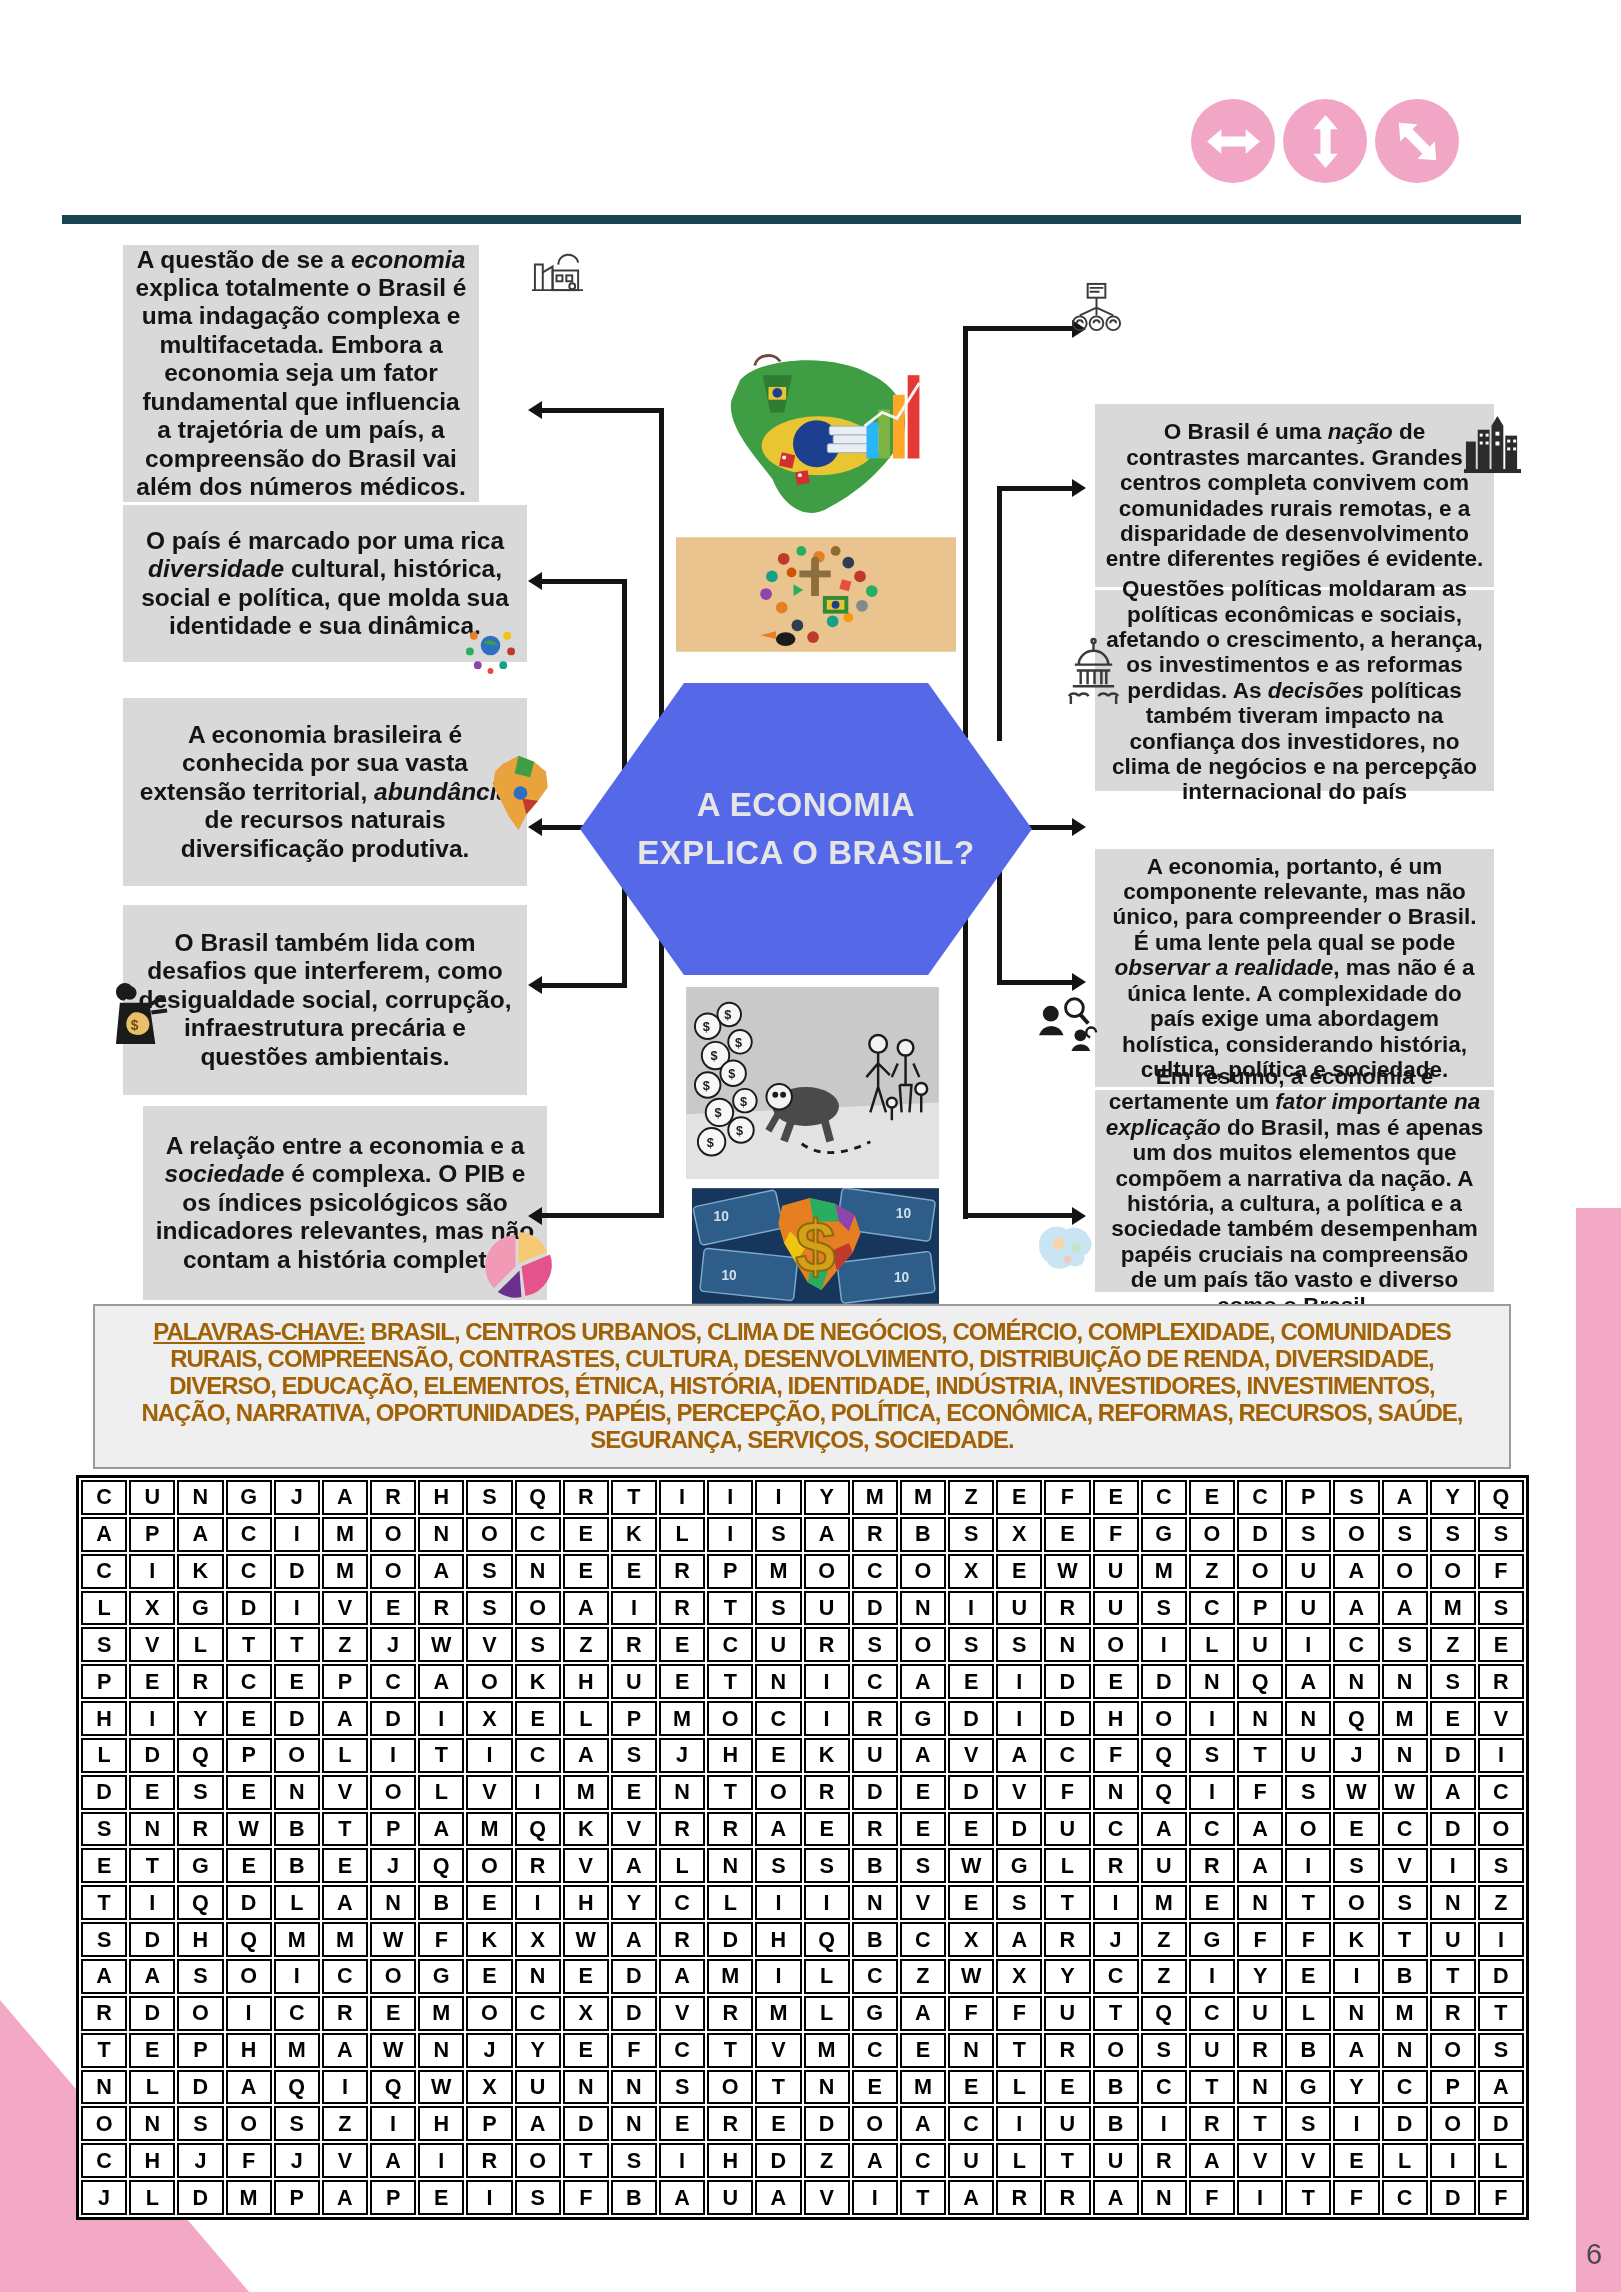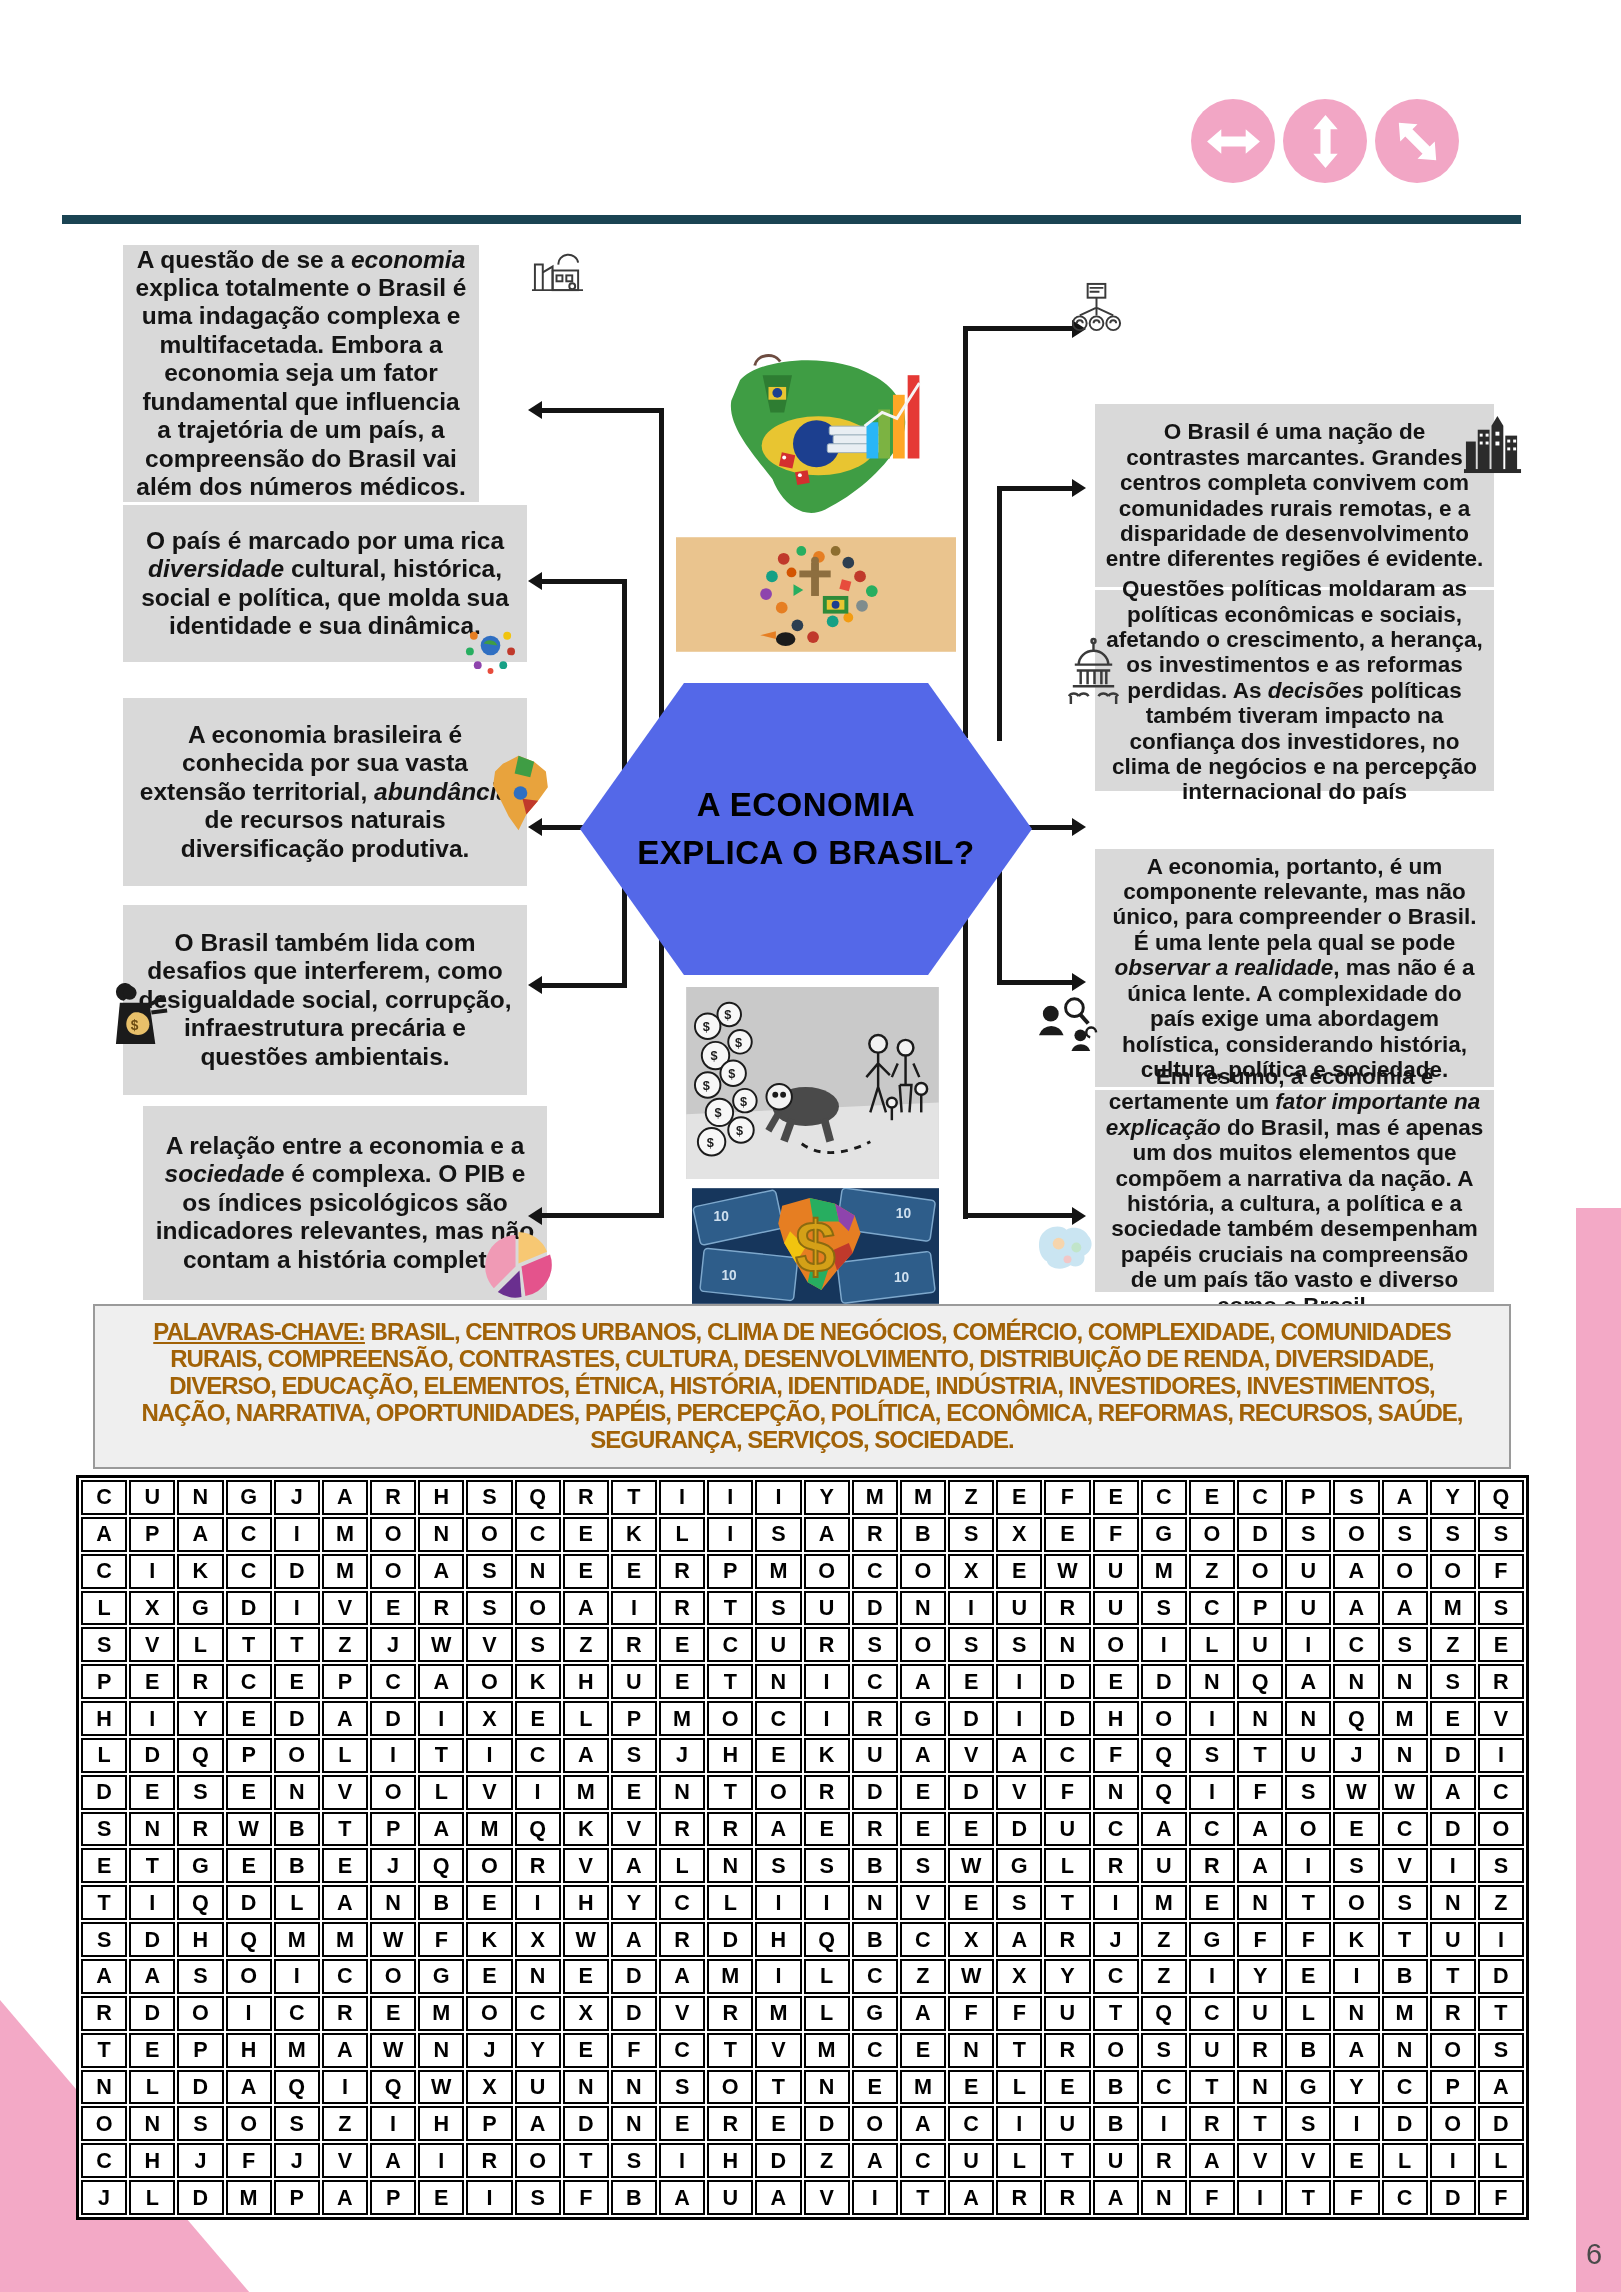--- a/index.html
+++ b/index.html
@@ -18,21 +18,21 @@
   .tbox{position:absolute;background:#d9d9d9;color:#141414;font-weight:bold;text-align:center;
         display:flex;align-items:center;justify-content:center;box-sizing:border-box;
         padding:3.9px 9.8px;z-index:2;}
   .tbox .inner{width:100%;}
   .lbox{font-size:24.5px;line-height:1.16;}
   .rbox{font-size:22.5px;line-height:1.13;}
   
   #hexagon{position:absolute;left:580px;top:683px;width:452px;height:292px;background:#5468e8;
         clip-path:polygon(23% 0,77% 0,100% 50%,77% 100%,23% 100%,0 50%);z-index:5;
         display:flex;flex-direction:column;align-items:center;justify-content:center;gap:9.8px;}
-  #hexagon div{font-size:33px;font-weight:bold;color:#000000;letter-spacing:0.5px;}
+  #hexagon div{font-size:33px;font-weight:bold;color:#e5e5e5;letter-spacing:0.5px;}
   
   .hline{position:absolute;height:4.9px;background:#141414;z-index:3;}
   .vline{position:absolute;width:4.9px;background:#141414;z-index:3;}
   .arrow-l{position:absolute;width:0;height:0;border:9.8px solid transparent;border-right:14.7px solid #141414;z-index:3;}
   .arrow-r{position:absolute;width:0;height:0;border:9.8px solid transparent;border-left:14.7px solid #141414;z-index:3;}
   
   .cimg{position:absolute;z-index:4;}
   
   .icon{position:absolute;z-index:6;}
   
@@ -83,21 +83,21 @@
       <div class="inner"><span>A economia brasileira é conhecida por sua vasta extensão territorial, </span><span style="font-style: italic;">abundância</span><span> de recursos naturais diversificação produtiva.</span></div>
     </div>
   <div class="tbox lbox" style="left:123px;top:905px;width:404px;height:190px;">
       <div class="inner"><span>O Brasil também lida com </span><span style=" text-align: right;">desafios</span><span> que interferem, como desigualdade social, corrupção, infraestrutura precária e questões ambientais.</span></div>
     </div>
   <div class="tbox lbox" style="left:123px;top:1106px;width:404px;height:194px;margin-left:20px;">
       <div class="inner"><span>A relação entre a economia e a </span><span style="font-style: italic;">sociedade</span><span> é complexa. O PIB e os índices psicológicos são indicadores relevantes, mas não contam a história completa.</span></div>
     </div>
 
   <div class="tbox rbox" style="left:1095px;top:404px;width:399px;height:183px;">
-      <div class="inner"><span>O Brasil é uma </span><span style="">nação</span><span> de contrastes marcantes. Grandes centros completa convivem com comunidades rurais remotas, e a disparidade de desenvolvimento entre diferentes regiões é evidente.</span></div>
+      <div class="inner"><span>O Brasil é uma </span><span style="font-style: italic;">nação</span><span> de contrastes marcantes. Grandes centros completa convivem com comunidades rurais remotas, e a disparidade de desenvolvimento entre diferentes regiões é evidente.</span></div>
     </div>
   <div class="tbox rbox" style="left:1095px;top:590px;width:399px;height:201px;">
       <div class="inner"><span>Questões políticas moldaram as políticas econômicas e sociais, afetando o crescimento, a herança, os investimentos e as reformas perdidas. As </span><span style="font-style: italic;">decisões</span><span> políticas também tiveram impacto na confiança dos investidores, no clima de negócios e na percepção internacional do país</span></div>
     </div>
   <div class="tbox rbox" style="left:1095px;top:849px;width:399px;height:238px;">
       <div class="inner"><span>A economia, portanto, é um componente relevante, mas não único, para compreender o Brasil. É uma lente pela qual se pode </span><span style="font-style: italic;">observar a realidade</span><span>, mas não é a única lente. A complexidade do país exige uma abordagem holística, considerando história, cultura, política e sociedade.</span></div>
     </div>
   <div class="tbox rbox" style="left:1095px;top:1090px;width:399px;height:202px;">
       <div class="inner"><span>Em resumo, a economia é certamente um </span><span style="font-style: italic;">fator importante na explicação</span><span> do Brasil, mas é apenas um dos muitos elementos que compõem a narrativa da nação. A história, a cultura, a política e a sociedade também desempenham papéis cruciais na compreensão de um país tão vasto e diverso como o Brasil.</span></div>
     </div>

